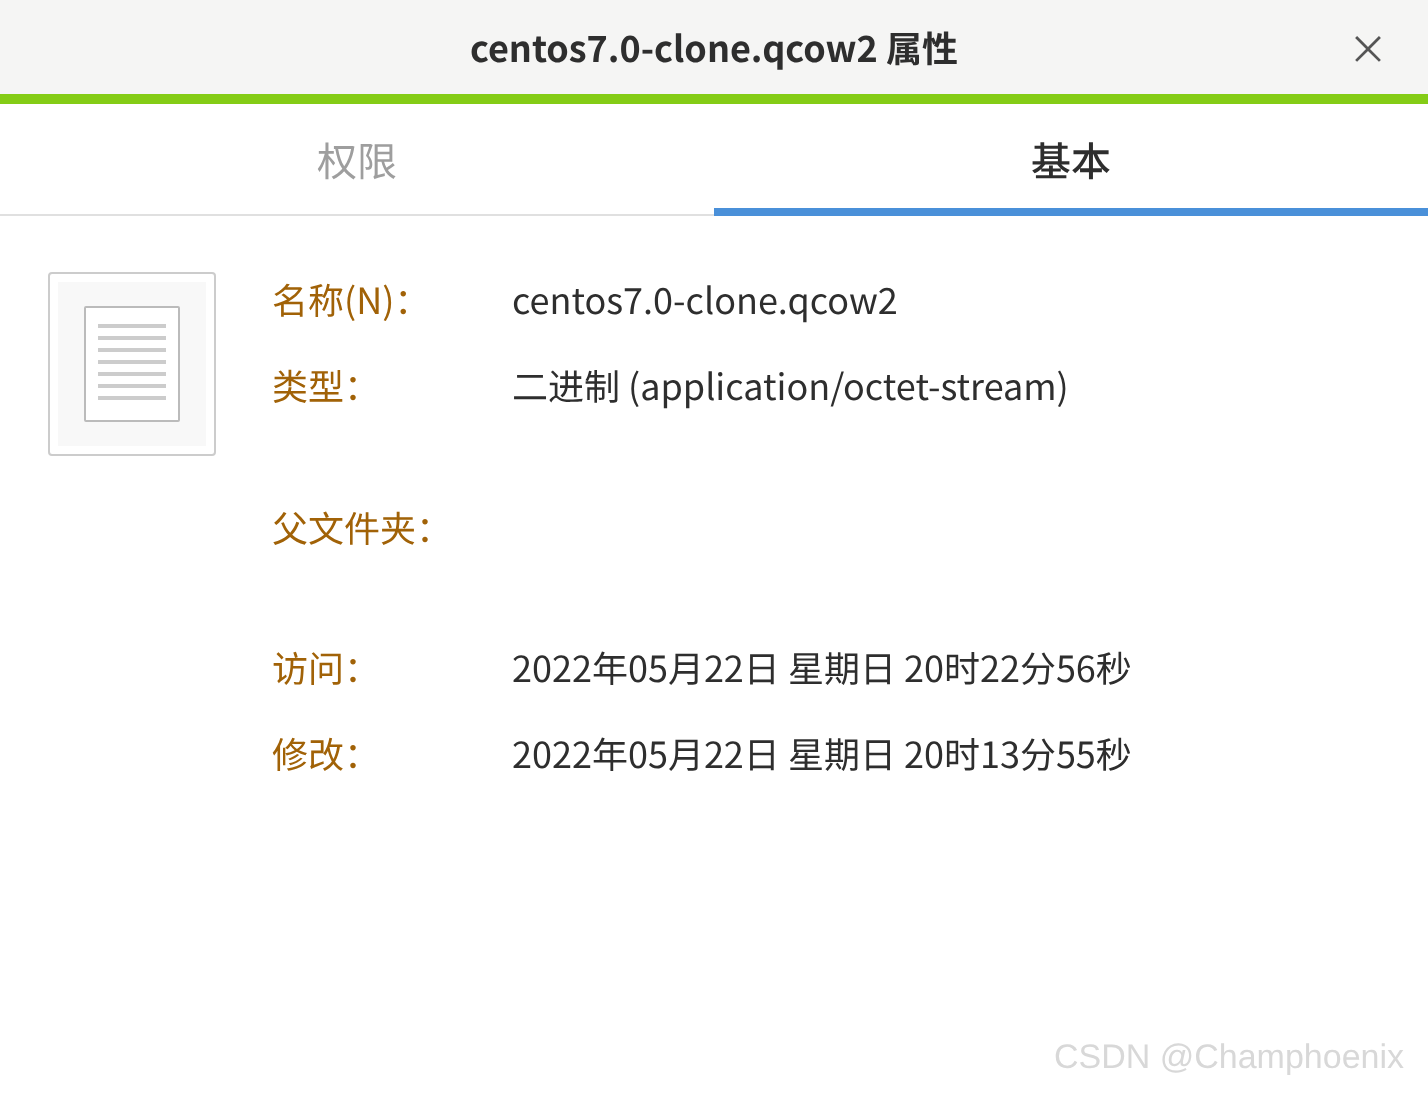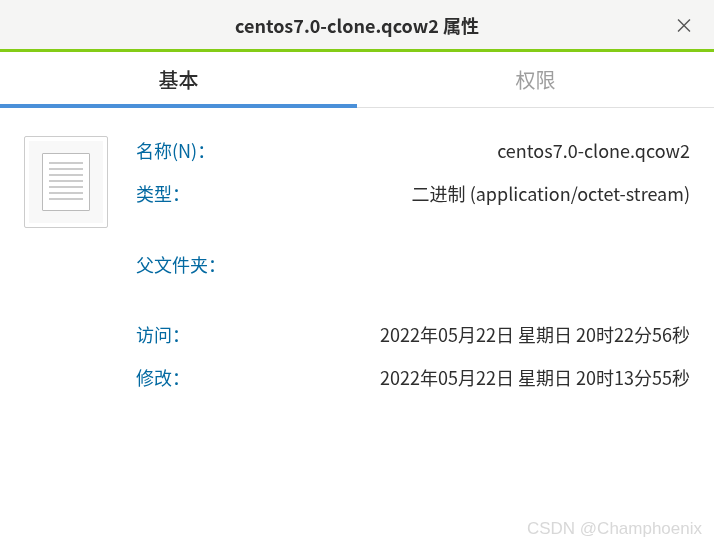--- a/index.html
+++ b/index.html
@@ -11,21 +11,21 @@
       font-family: "Noto Sans CJK SC", "WenQuanYi Micro Hei", sans-serif;
       background: #ffffff;
       width: 714px;
       height: 547px;
       overflow: hidden;
       position: relative;
     }
     .titlebar {
       height: 52px;
       background: #f5f5f4;
-      border-bottom: 3px solid #84cc16;
+      border-bottom: 5px solid #84cc16;
       display: flex;
       align-items: center;
       justify-content: center;
       position: relative;
     }
     .titlebar-title {
       font-size: 18px;
       font-weight: bold;
       color: #2e2e2e;
     }
@@ -112,27 +112,26 @@
     }
     .prop-row {
       display: flex;
       margin-bottom: 14px;
       line-height: 1.6;
     }
     .prop-label {
       width: 120px;
       flex-shrink: 0;
       font-size: 18px;
-      color: #0369a1;
+      color: #a16207;
     }
     .prop-value {
       flex: 1;
       font-size: 18px;
       color: #2e2e2e;
-      text-align: right;
     }
     .spacer {
       height: 28px;
     }
     .watermark {
       position: absolute;
       bottom: 8px;
       right: 12px;
       font-size: 17px;
       color: #d8d8d8;
@@ -141,25 +140,25 @@
   </style>
 </head>
 <body>
 
 <div class="titlebar">
   <span class="titlebar-title">centos7.0-clone.qcow2 属性</span>
   <span class="close-button">×</span>
 </div>
 
 <div class="tabs">
+  <div class="tab inactive">
+    <span>权限</span>
+  </div>
   <div class="tab active">
     <span>基本</span>
-  </div>
-  <div class="tab inactive">
-    <span>权限</span>
   </div>
 </div>
 
 <div class="content">
   <div class="file-icon-container">
     <div class="file-icon">
       <div class="file-icon-inner">
         <div class="file-icon-line"></div>
         <div class="file-icon-line"></div>
         <div class="file-icon-line"></div>

